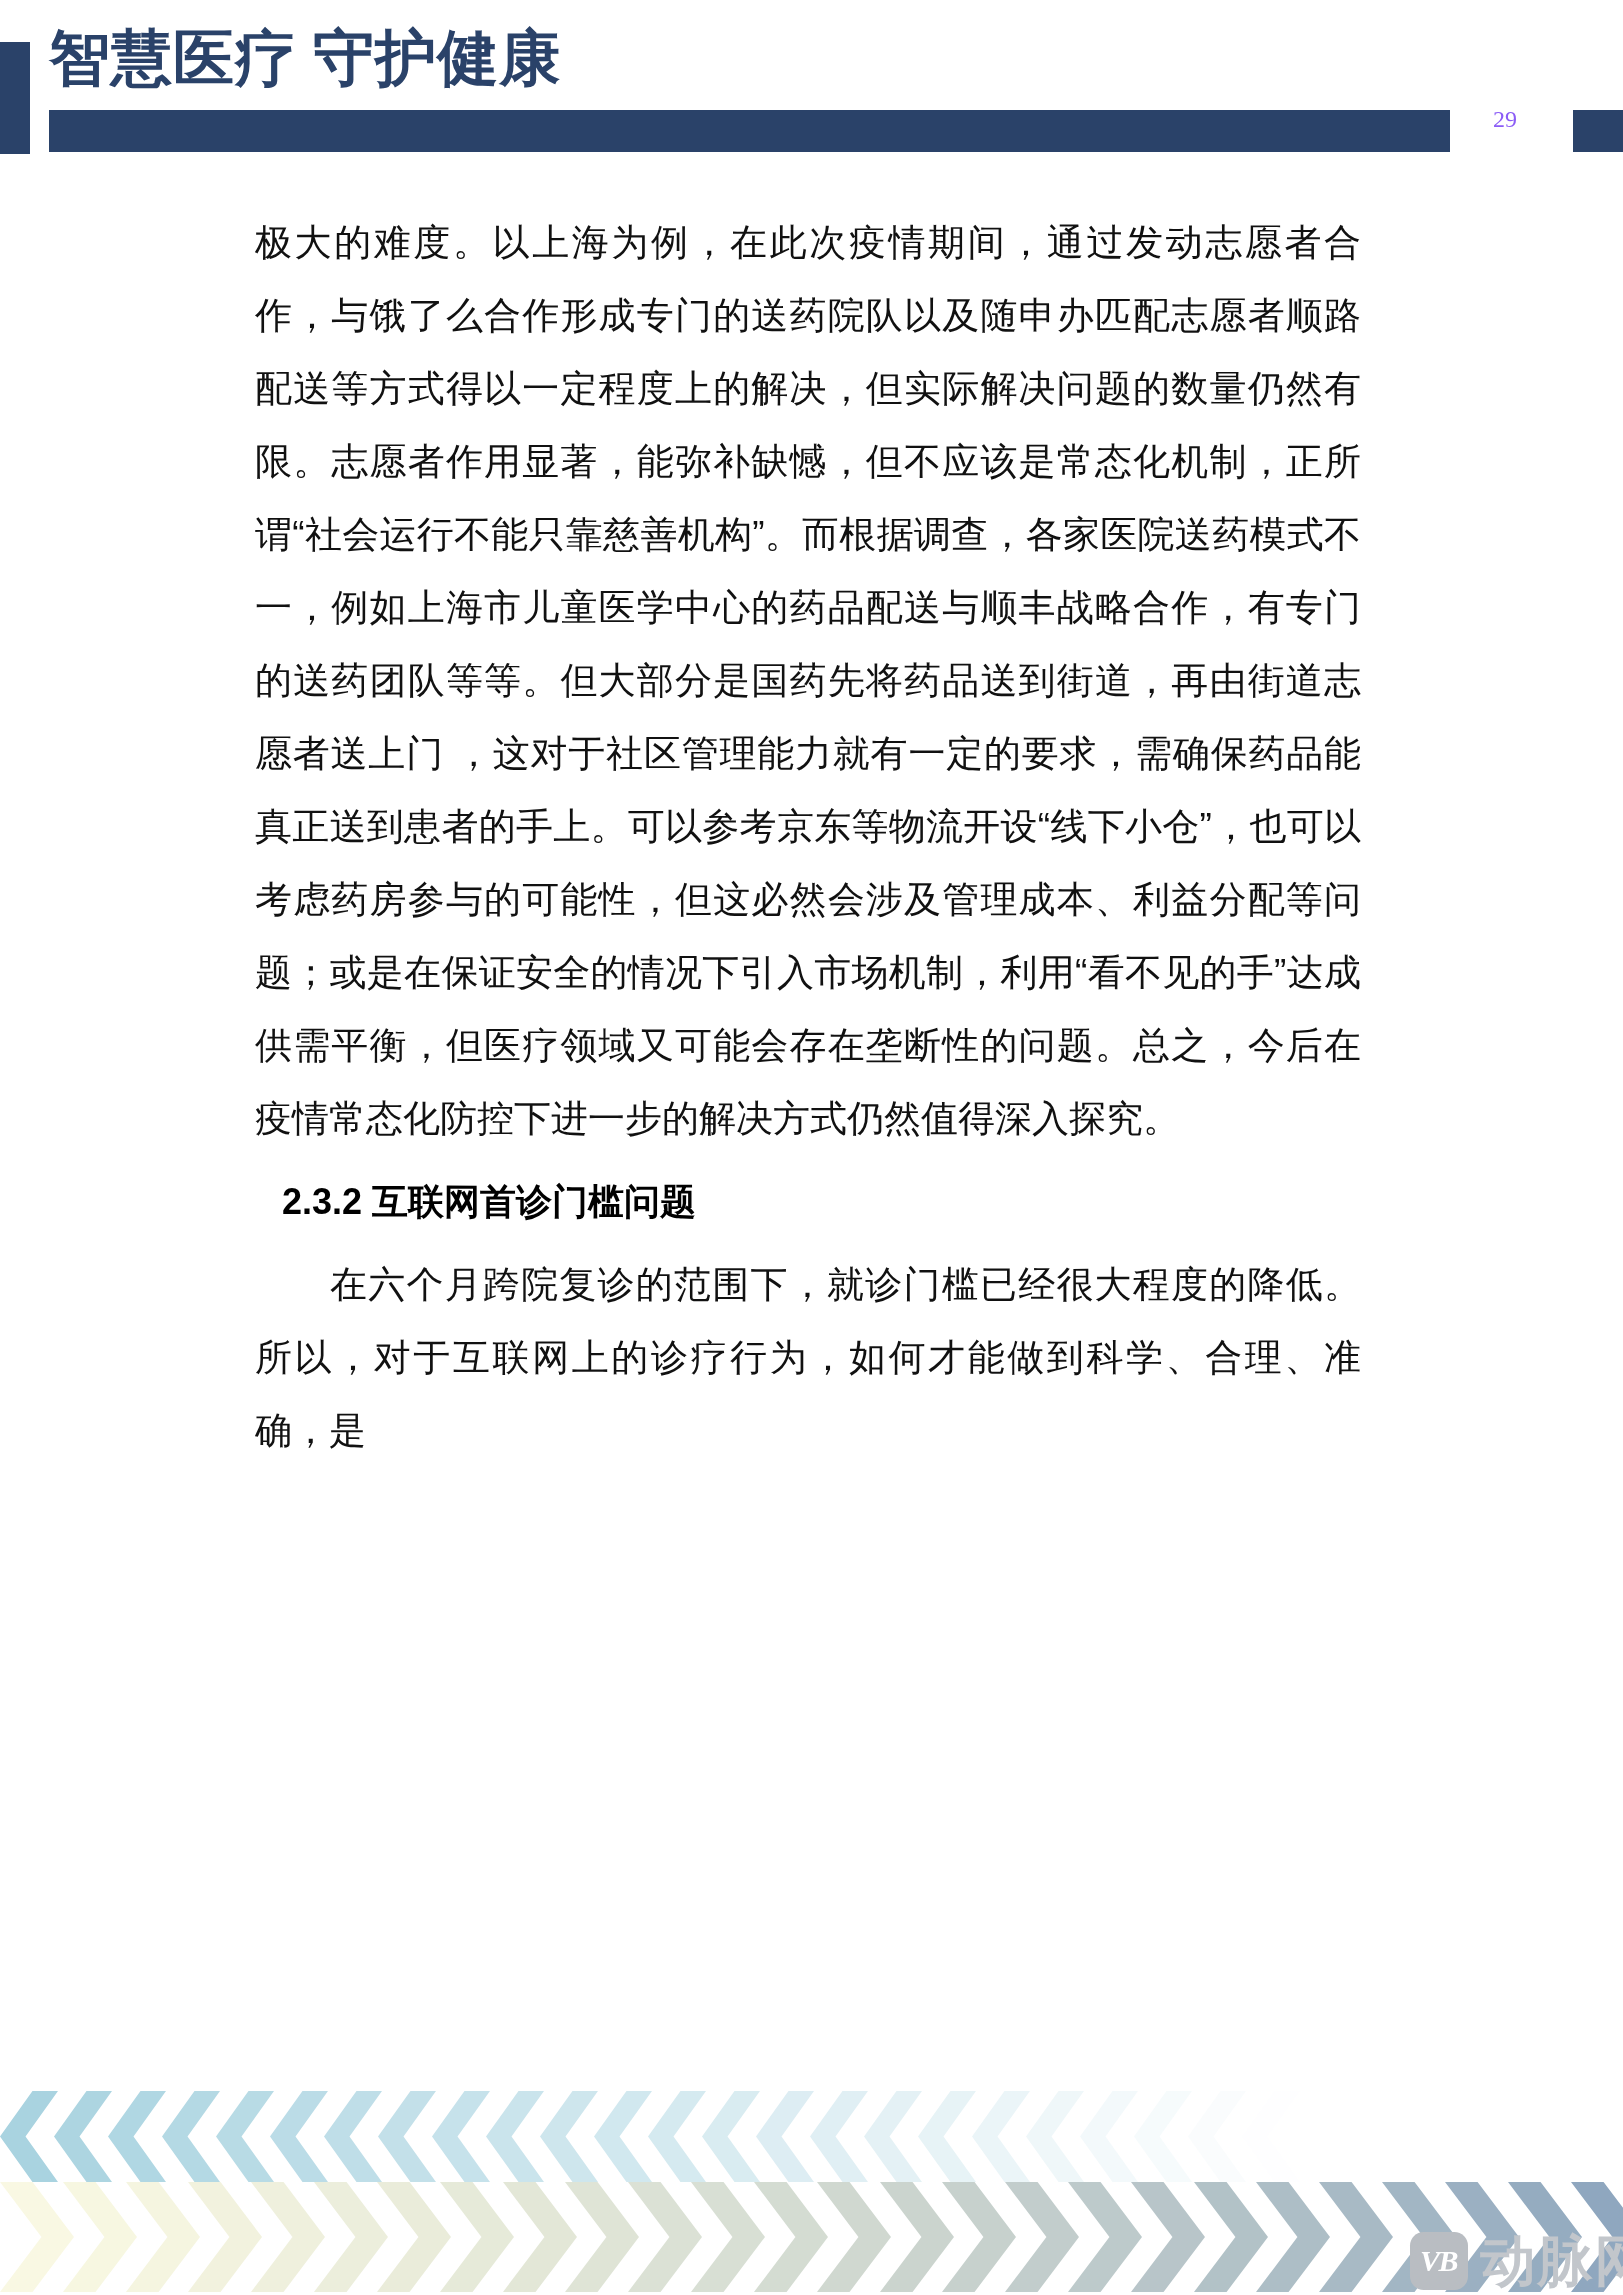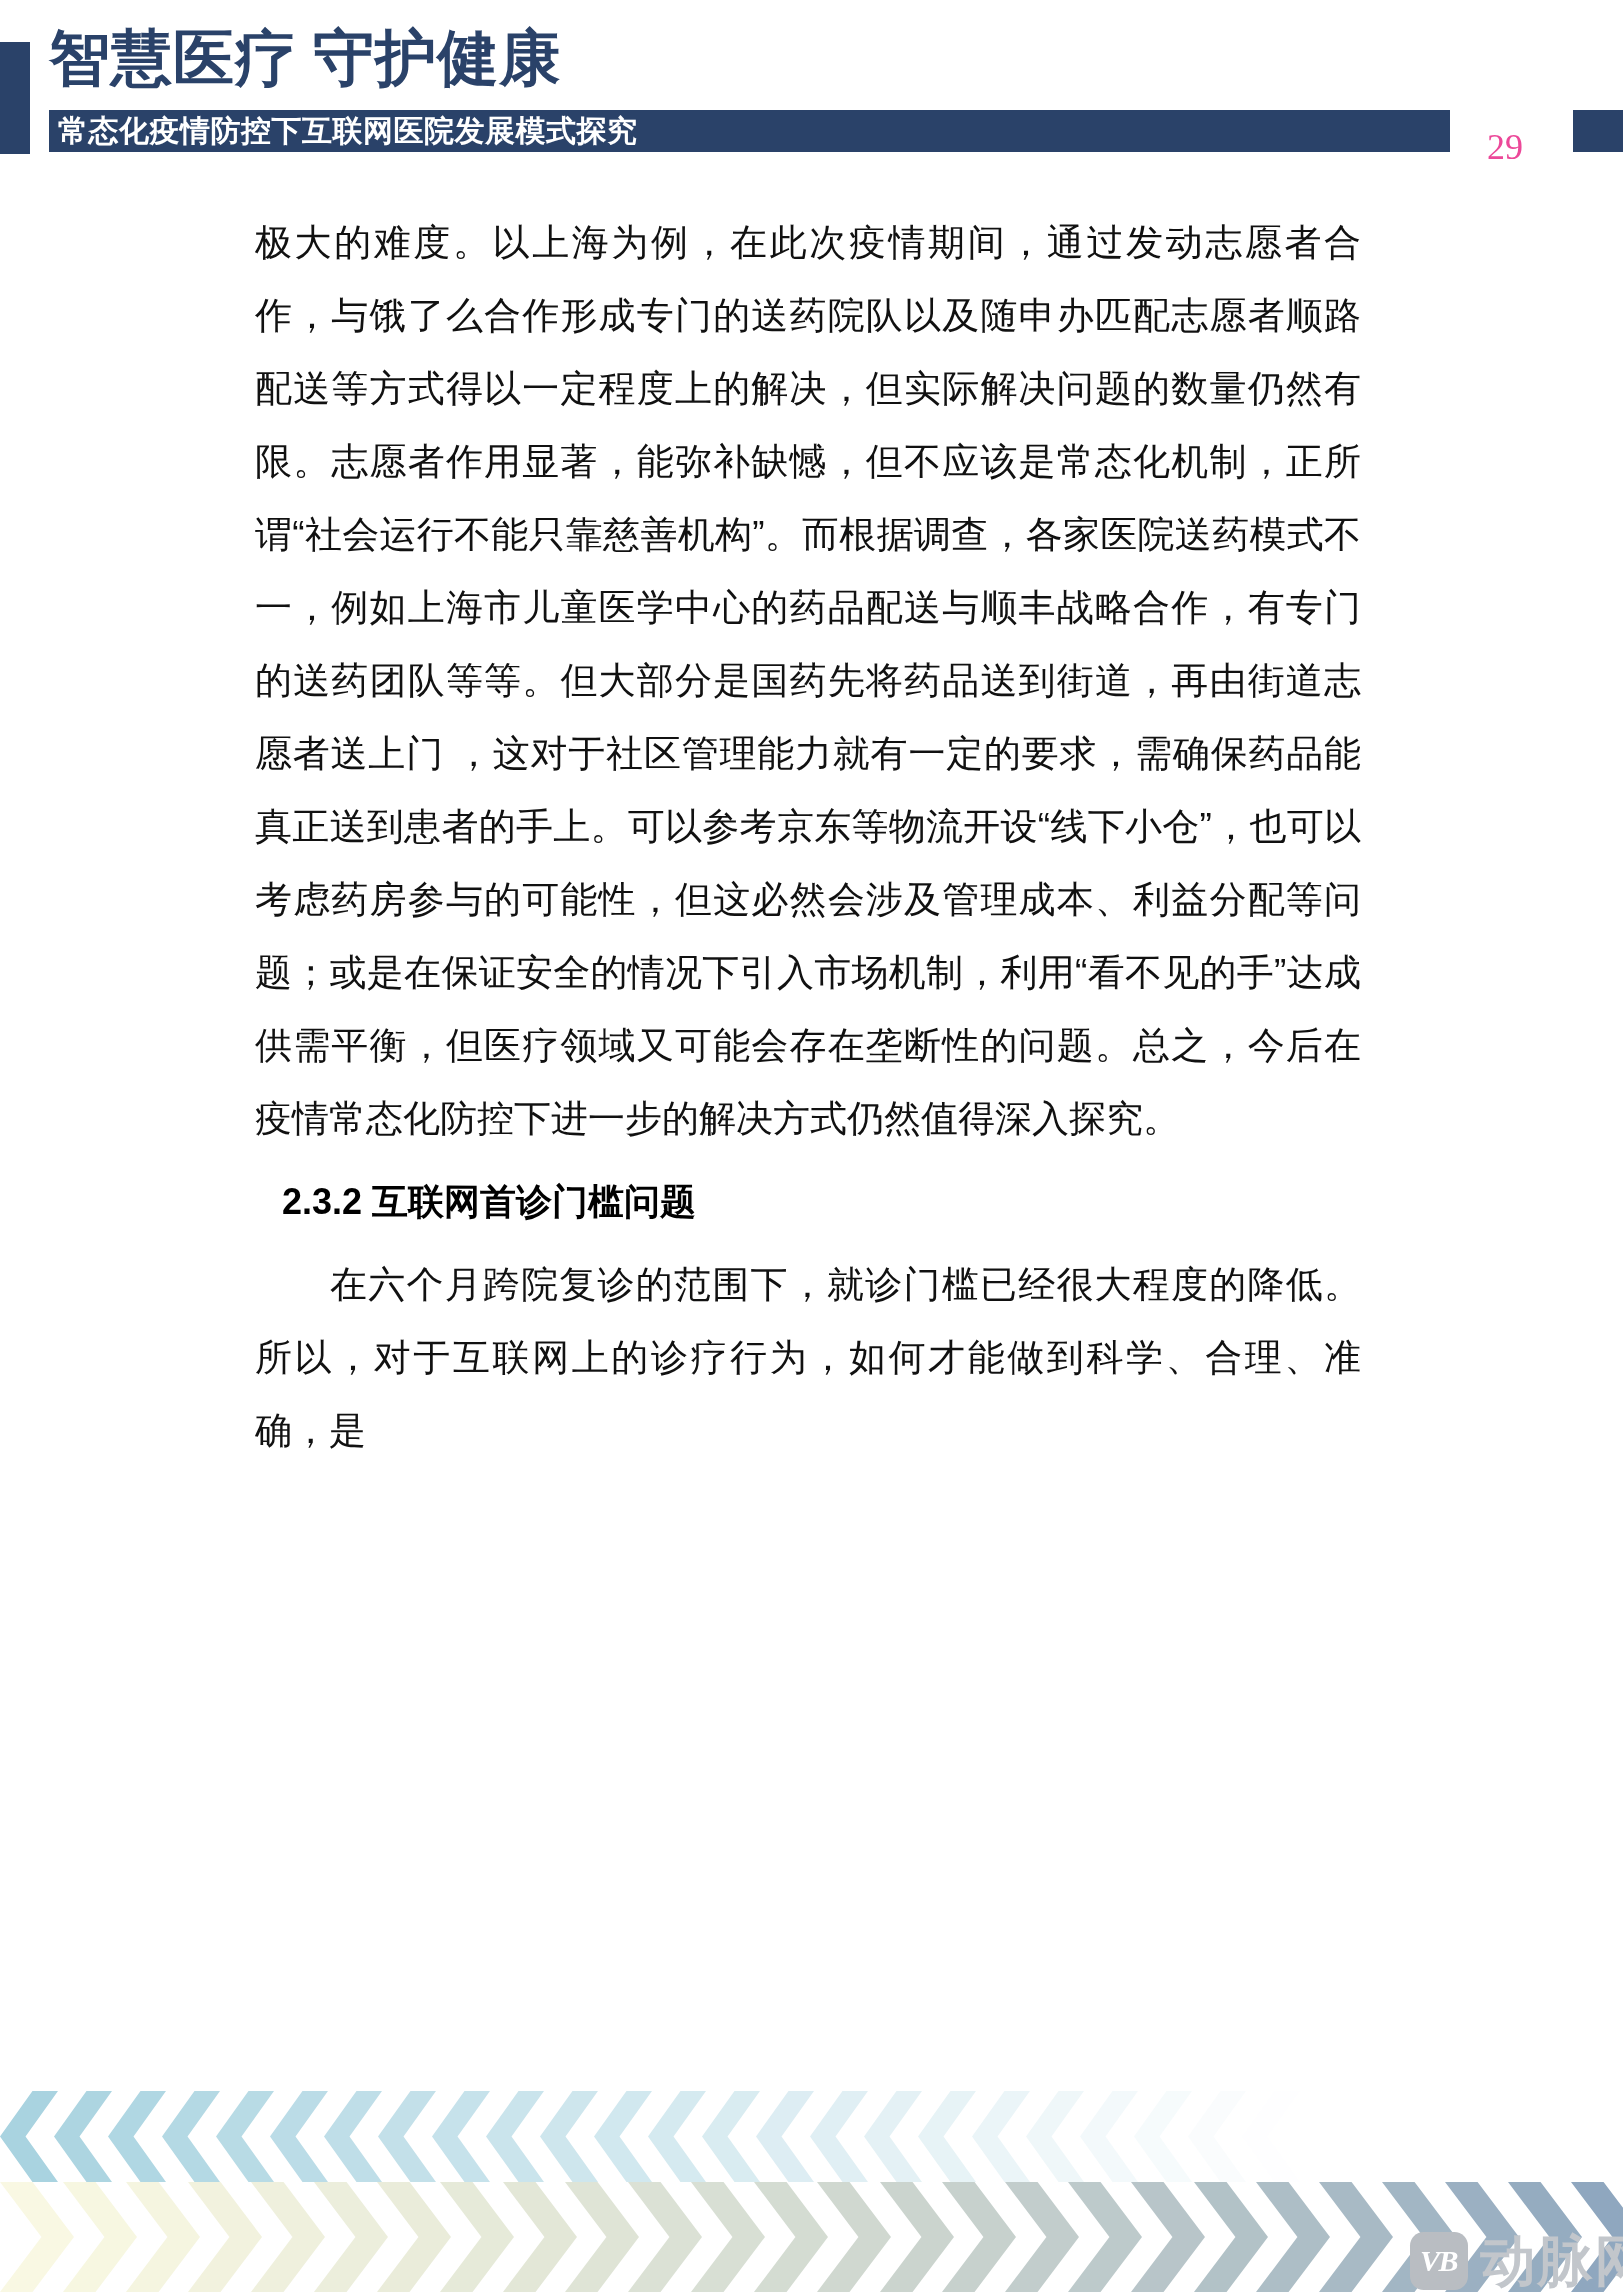--- a/index.html
+++ b/index.html
@@ -61,26 +61,26 @@
     line-height: 34px;
     font-weight: bold;
     color: #ffffff;
     letter-spacing: 0.5px;
     white-space: nowrap;
     font-family: "Liberation Serif", "DejaVu Serif", serif;
   }
   .header-page-number {
     position: absolute;
     left: 1468px;
-    top: 128px;
+    top: 100px;
     width: 74px;
     text-align: center;
-    font-size: 36px;
+    font-size: 24px;
     line-height: 39px;
-    color: #ec4899;
+    color: #8b5cf6;
     font-family: "Liberation Serif", "DejaVu Serif", serif;
   }
   .header-right-square {
     position: absolute;
     left: 1573px;
     top: 110px;
     width: 50px;
     height: 42px;
     background: #2a4269;
   }
@@ -170,21 +170,20 @@
     font-family: "Liberation Sans", "DejaVu Sans", sans-serif;
   }
 </style>
 </head>
 <body>
 
 <div class="header">
   <div class="header-left-bar"></div>
   <div class="header-title">智慧医疗 守护健康</div>
   <div class="header-subtitle-band"></div>
-  <div class="header-subtitle-text">常态化疫情防控下互联网医院发展模式探究</div>
   <div class="header-page-number">29</div>
   <div class="header-right-square"></div>
 </div>
 
 <div class="content">
   <p class="para para-continued">极大的难度。以上海为例，在此次疫情期间，通过发动志愿者合作，与饿了么合作形成专门的送药院队以及随申办匹配志愿者顺路配送等方式得以一定程度上的解决，但实际解决问题的数量仍然有限。志愿者作用显著，能弥补缺憾，但不应该是常态化机制，正所谓“社会运行不能只靠慈善机构”。而根据调查，各家医院送药模式不一，例如上海市儿童医学中心的药品配送与顺丰战略合作，有专门的送药团队等等。但大部分是国药先将药品送到街道，再由街道志愿者送上门 ，这对于社区管理能力就有一定的要求，需确保药品能真正送到患者的手上。可以参考京东等物流开设“线下小仓”，也可以考虑药房参与的可能性，但这必然会涉及管理成本、利益分配等问题；或是在保证安全的情况下引入市场机制，利用“看不见的手”达成供需平衡，但医疗领域又可能会存在垄断性的问题。总之，今后在疫情常态化防控下进一步的解决方式仍然值得深入探究。</p>
   <h3 class="section-heading">2.3.2 互联网首诊门槛问题</h3>
   <p class="para">在六个月跨院复诊的范围下，就诊门槛已经很大程度的降低。所以，对于互联网上的诊疗行为，如何才能做到科学、合理、准确，是</p>
 </div>
 

